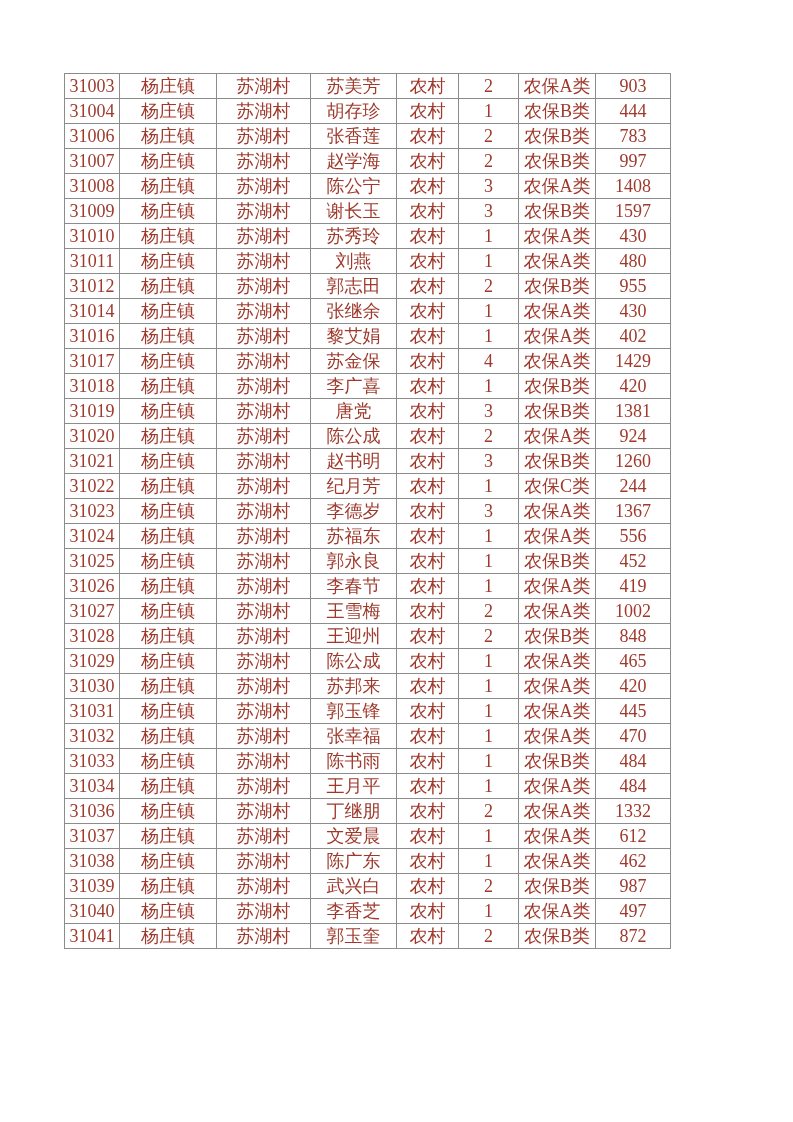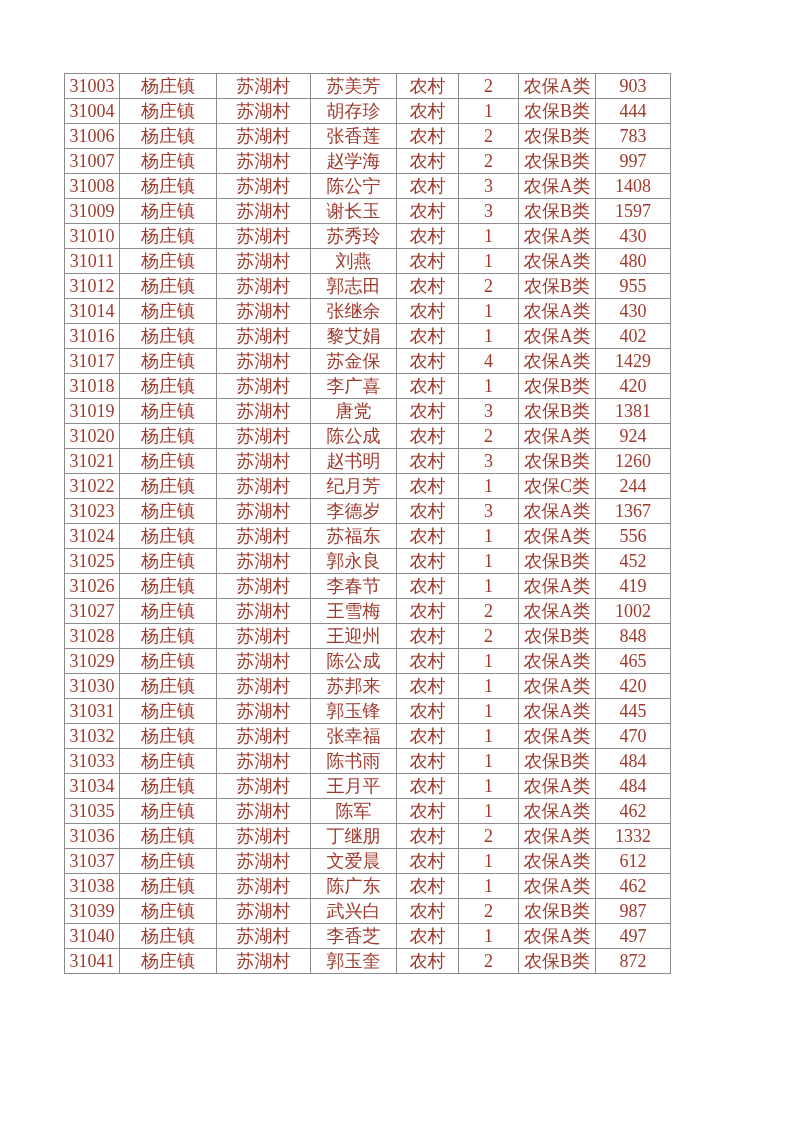--- a/index.html
+++ b/index.html
@@ -349,30 +349,20 @@
           <td>31034</td>
           <td>杨庄镇</td>
           <td>苏湖村</td>
           <td>王月平</td>
           <td>农村</td>
           <td>1</td>
           <td>农保A类</td>
           <td>484</td>
         </tr>
         <tr>
-          <td>31035</td>
-          <td>杨庄镇</td>
-          <td>苏湖村</td>
-          <td>陈军</td>
-          <td>农村</td>
-          <td>1</td>
-          <td>农保A类</td>
-          <td>462</td>
-        </tr>
-        <tr>
           <td>31036</td>
           <td>杨庄镇</td>
           <td>苏湖村</td>
           <td>丁继朋</td>
           <td>农村</td>
           <td>2</td>
           <td>农保A类</td>
           <td>1332</td>
         </tr>
         <tr>

